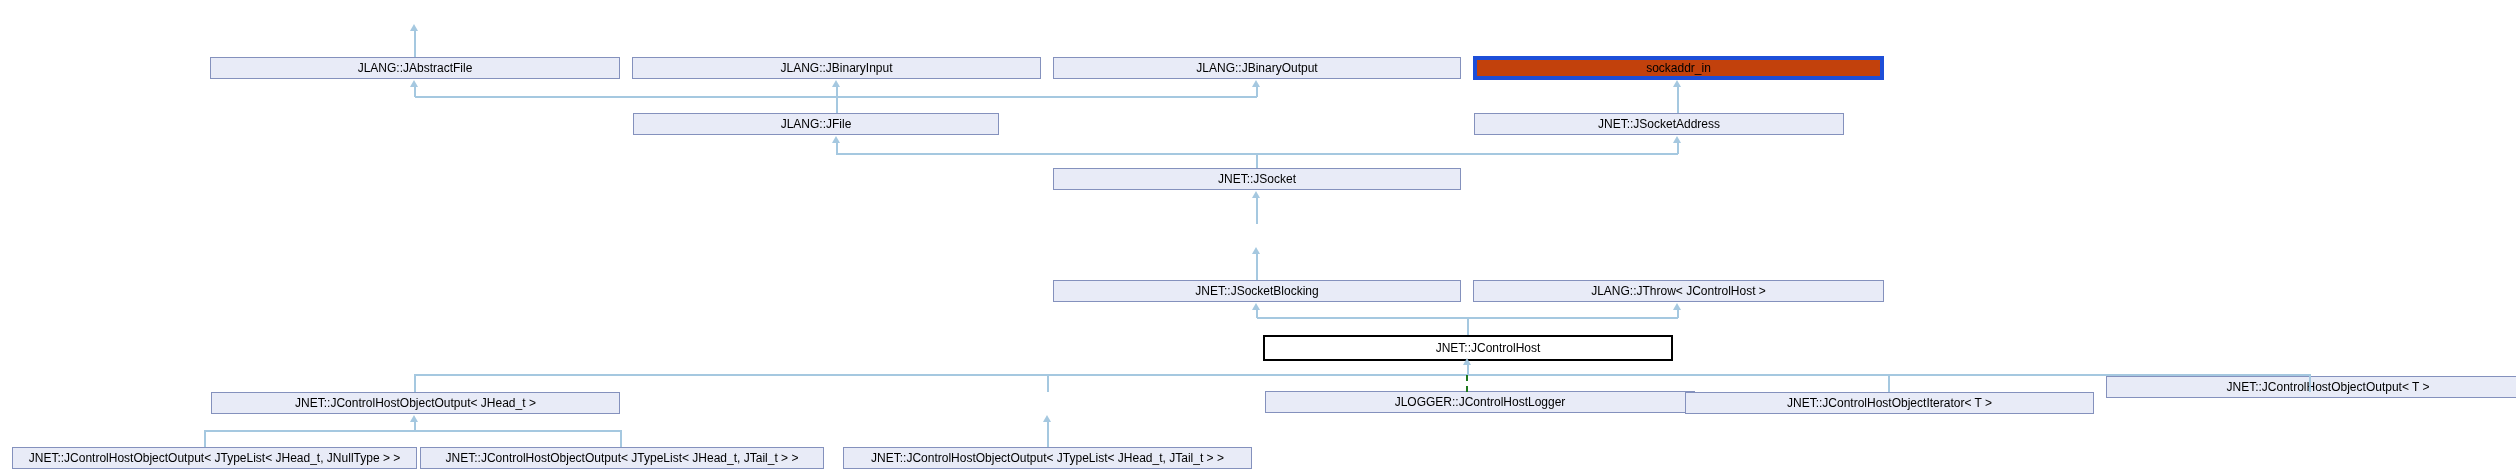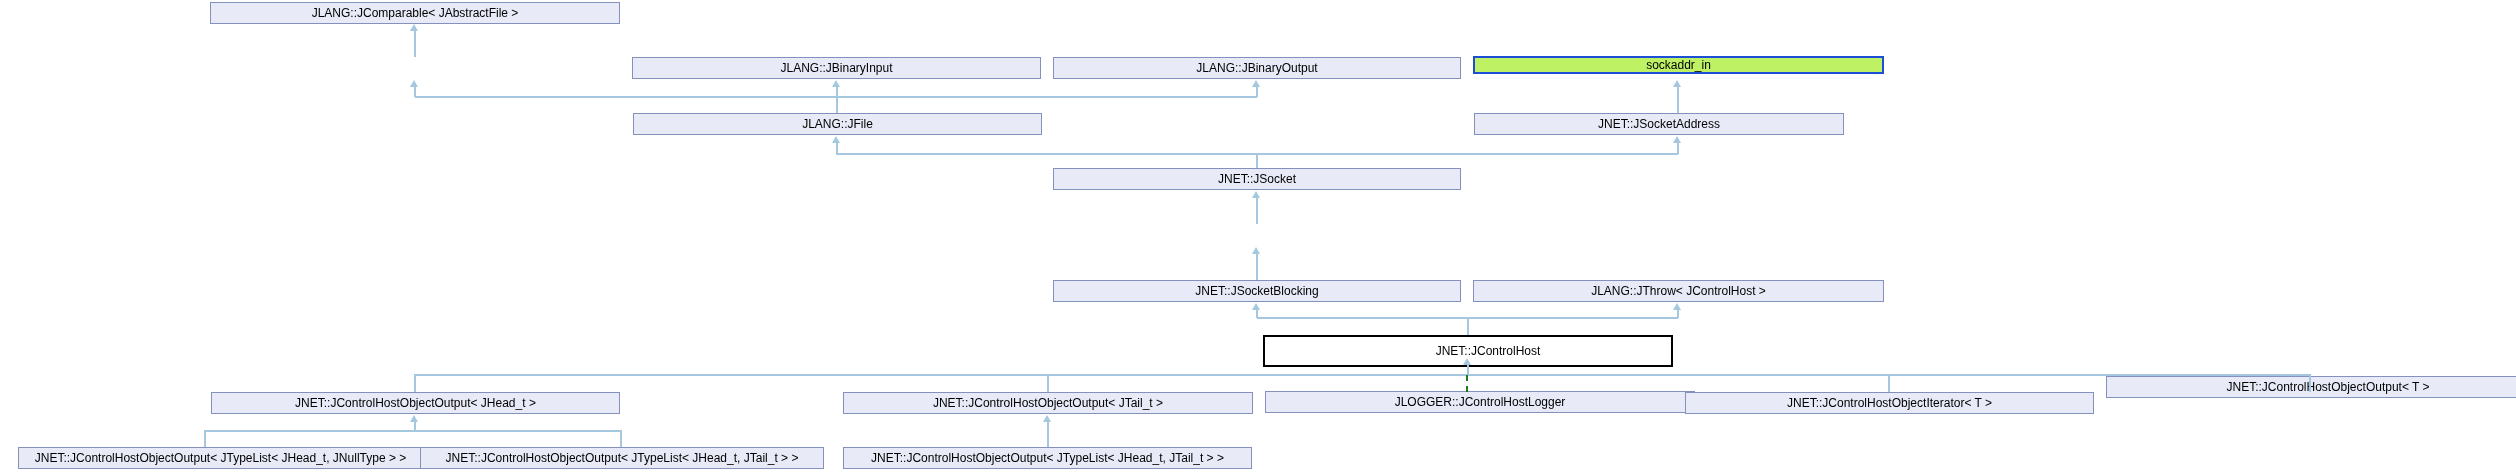--- a/index.html
+++ b/index.html
@@ -1,57 +1,56 @@
 <!DOCTYPE html>
 <html><head>
 <meta charset="utf-8">
 <style>
   html,body{margin:0;padding:0;background:#ffffff;}
   #canvas{position:relative;width:2516px;height:472px;background:#ffffff;overflow:hidden;
           font-family:"Liberation Sans","DejaVu Sans",sans-serif;}
   .node{position:absolute;box-sizing:border-box;height:22px;background:#e8ebf7;
         border:1.5px solid #8491bd;display:flex;align-items:center;justify-content:center;
         font-size:12px;color:#000;white-space:nowrap;cursor:pointer;}
-  .node.plain{background:#bef264;border:2px solid #1d4ed8;height:18px;cursor:default;}
-  .node.focus{background:#ffffff;border:2px solid #000;height:32px;cursor:default;padding-left:40px;}
+  .node.plain{background:#c2410c;border:4px solid #1d4ed8;height:24px;cursor:default;}
+  .node.focus{background:#ffffff;border:2px solid #000;height:26px;cursor:default;padding-left:40px;}
   .eh{position:absolute;height:1.5px;background:#a5c8e0;}
   .ev{position:absolute;width:1.5px;background:#a5c8e0;}
   .evd{position:absolute;width:0;border-left:2px dashed #1e781e;}
   .ar{position:absolute;width:0;height:0;border-left:4.5px solid transparent;
       border-right:4.5px solid transparent;border-bottom:7px solid #a5c8e0;}
 </style>
 </head>
 <body>
 
 <div id="canvas">
 
-  <div class="node" style="left:210px;top:2px;width:410px">JLANG::JComparable&lt; JAbstractFile &gt;</div>
 
+  <div class="node" style="left:210px;top:57px;width:410px">JLANG::JAbstractFile</div>
   <div class="node" style="left:632px;top:57px;width:409px">JLANG::JBinaryInput</div>
   <div class="node" style="left:1053px;top:57px;width:408px">JLANG::JBinaryOutput</div>
   <div class="node plain" style="left:1473px;top:56px;width:411px">sockaddr_in</div>
 
-  <div class="node" style="left:633px;top:113px;width:409px">JLANG::JFile</div>
+  <div class="node" style="left:633px;top:113px;width:366px">JLANG::JFile</div>
   <div class="node" style="left:1474px;top:113px;width:370px">JNET::JSocketAddress</div>
 
   <div class="node" style="left:1053px;top:168px;width:408px">JNET::JSocket</div>
 
 
   <div class="node" style="left:1053px;top:280px;width:408px">JNET::JSocketBlocking</div>
   <div class="node" style="left:1473px;top:280px;width:411px">JLANG::JThrow&lt; JControlHost &gt;</div>
 
   <div class="node focus" style="left:1263px;top:335px;width:410px">JNET::JControlHost</div>
 
   <div class="node" style="left:211px;top:392px;width:409px">JNET::JControlHostObjectOutput&lt; JHead_t &gt;</div>
-  <div class="node" style="left:843px;top:392px;width:410px">JNET::JControlHostObjectOutput&lt; JTail_t &gt;</div>
   <div class="node" style="left:1265px;top:391px;width:430px">JLOGGER::JControlHostLogger</div>
   <div class="node" style="left:1685px;top:392px;width:409px">JNET::JControlHostObjectIterator&lt; T &gt;</div>
   <div class="node" style="left:2106px;top:376px;width:444px">JNET::JControlHostObjectOutput&lt; T &gt;</div>
 
-  <div class="node" style="left:18px;top:447px;width:405px">JNET::JControlHostObjectOutput&lt; JTypeList&lt; JHead_t, JNullType &gt; &gt;</div>
+  <div class="node" style="left:12px;top:447px;width:405px">JNET::JControlHostObjectOutput&lt; JTypeList&lt; JHead_t, JNullType &gt; &gt;</div>
   <div class="node" style="left:420px;top:447px;width:404px">JNET::JControlHostObjectOutput&lt; JTypeList&lt; JHead_t, JTail_t &gt; &gt;</div>
   <div class="node" style="left:843px;top:447px;width:409px">JNET::JControlHostObjectOutput&lt; JTypeList&lt; JHead_t, JTail_t &gt; &gt;</div>
 
   <div class="ar" style="left:410px;top:24px"></div>
   <div class="ev" style="left:414px;top:30px;height:27px"></div>
 
   <div class="ar" style="left:410px;top:80px"></div>
   <div class="ev" style="left:414px;top:86px;height:11px"></div>
   <div class="ar" style="left:832px;top:80px"></div>
   <div class="ev" style="left:836px;top:86px;height:11px"></div>

